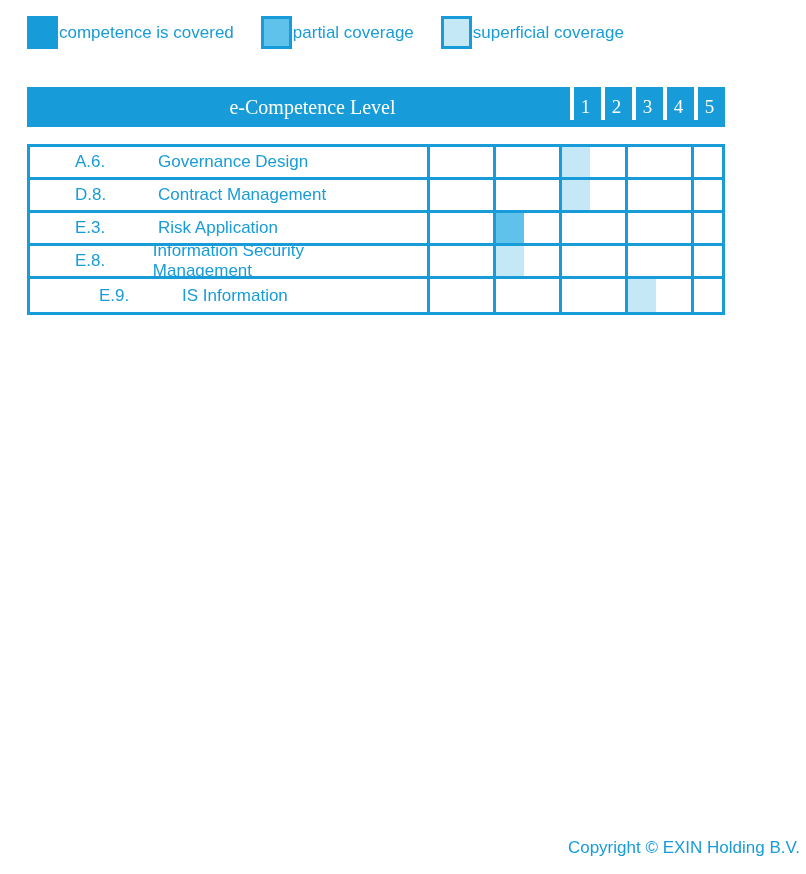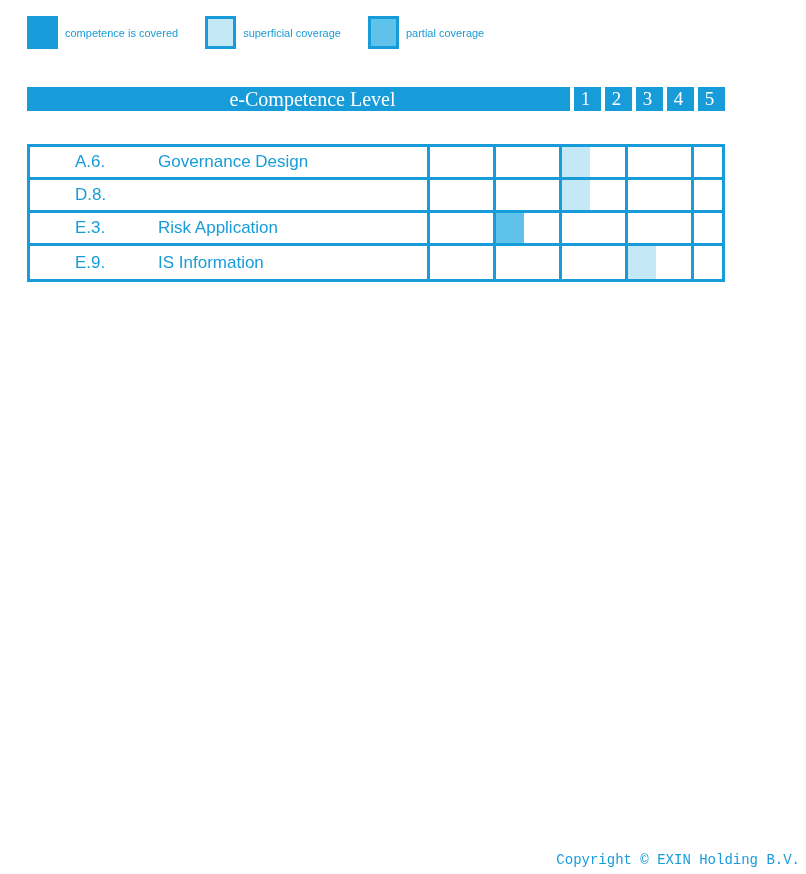--- a/index.html
+++ b/index.html
@@ -12,63 +12,63 @@
   html,body{margin:0;padding:0;}
   body{
     width:806px;height:874px;position:relative;background:#ffffff;overflow:hidden;
     font-family:"Liberation Sans",sans-serif;
   }
 
   
   .legend{position:absolute;left:27px;top:16px;display:flex;align-items:center;}
   .legend-item{display:flex;align-items:center;margin-right:27px;}
   .swatch{width:31px;height:33px;flex:0 0 auto;}
-  .legend-label{margin-left:7px;font-size:11px;color:var(--primary);font-weight:400;}
+  .legend-label{margin-left:1px;font-size:17px;color:var(--primary);font-weight:400;}
 
   
-  .hdr{position:absolute;left:27px;top:87px;width:698px;height:24px;
+  .hdr{position:absolute;left:27px;top:87px;width:698px;height:40px;
        background:var(--primary);display:flex;}
   .hdr-title-area{flex:1;display:flex;align-items:center;justify-content:center;
        padding-left:28px;}
   .hdr-title{color:var(--header-text);font-family:"Liberation Serif",serif;font-size:20px;}
   .hdr-levels{display:flex;height:100%;}
   .hdr-level{width:31px;height:100%;position:relative;display:flex;
        align-items:center;justify-content:center;}
   .hdr-sep{position:absolute;left:0;top:0;width:4px;height:33px;background:#ffffff;}
   .hdr-level span{color:var(--header-text);font-family:"Liberation Serif",serif;
        font-size:19px;position:relative;}
 
   
   .tbl{position:absolute;left:27px;top:144px;width:698px;
        border:3px solid var(--primary);}
   .trow{display:flex;height:33px;border-bottom:3px solid var(--primary);gap:35px;}
-  .trow:last-child{border-bottom:none;}
+  .trow:last-child{border-bottom:none;margin-left:24px;}
   .tlabel{flex:1;display:flex;align-items:center;font-size:17px;color:var(--primary);}
   .tcode{margin-left:45px;width:83px;}
   .tcell{width:31px;border-left:3px solid var(--primary);}
 
   
-  .footer{position:absolute;right:6px;bottom:6px;font-size:14px;
-       color:var(--primary);font-weight:400;font-family:Liberation Mono, monospace;}
+  .footer{position:absolute;right:6px;bottom:16px;font-size:17px;
+       color:var(--primary);font-weight:400;}
 </style>
 </head>
 <body>
 
 <div class="legend">
   <div class="legend-item">
     <div class="swatch" style="background: rgb(24, 156, 217);"></div>
     <span class="legend-label">competence is covered</span>
   </div>
   <div class="legend-item">
+    <div class="swatch" style="background: rgb(95, 194, 234); border: 3px solid rgb(24, 156, 217);"></div>
+    <span class="legend-label">partial coverage</span>
+  </div>
+  <div class="legend-item">
     <div class="swatch" style="background: rgb(197, 232, 247); border: 3px solid rgb(24, 156, 217);"></div>
     <span class="legend-label">superficial coverage</span>
-  </div>
-  <div class="legend-item">
-    <div class="swatch" style="background: rgb(95, 194, 234); border: 3px solid rgb(24, 156, 217);"></div>
-    <span class="legend-label">partial coverage</span>
   </div>
 </div>
 
 <div class="hdr">
   <div class="hdr-title-area">
     <span class="hdr-title">e-Competence Level</span>
   </div>
   <div class="hdr-levels">
       <div class="hdr-level">
         <div class="hdr-sep"></div>
@@ -101,40 +101,52 @@
       </div>
       <div class="tcell"></div>
       <div class="tcell"></div>
       <div class="tcell" style="background: rgb(197, 232, 247);"></div>
       <div class="tcell"></div>
       <div class="tcell"></div>
     </div>
     <div class="trow">
       <div class="tlabel">
         <span class="tcode">D.8.</span>
+        <span class="tname">Contract Management</span>
       </div>
       <div class="tcell"></div>
       <div class="tcell"></div>
       <div class="tcell" style="background: rgb(197, 232, 247);"></div>
       <div class="tcell"></div>
       <div class="tcell"></div>
     </div>
     <div class="trow">
       <div class="tlabel">
         <span class="tcode">E.3.</span>
         <span class="tname">Risk Application</span>
       </div>
       <div class="tcell"></div>
       <div class="tcell" style="background: rgb(95, 194, 234);"></div>
       <div class="tcell"></div>
       <div class="tcell"></div>
       <div class="tcell"></div>
     </div>
     <div class="trow">
       <div class="tlabel">
+        <span class="tcode">E.8.</span>
+        <span class="tname">Information Security Management</span>
+      </div>
+      <div class="tcell"></div>
+      <div class="tcell" style="background: rgb(197, 232, 247);"></div>
+      <div class="tcell"></div>
+      <div class="tcell"></div>
+      <div class="tcell"></div>
+    </div>
+    <div class="trow">
+      <div class="tlabel">
         <span class="tcode">E.9.</span>
         <span class="tname">IS Information</span>
       </div>
       <div class="tcell"></div>
       <div class="tcell"></div>
       <div class="tcell"></div>
       <div class="tcell" style="background: rgb(197, 232, 247);"></div>
       <div class="tcell"></div>
     </div>
   </div>

